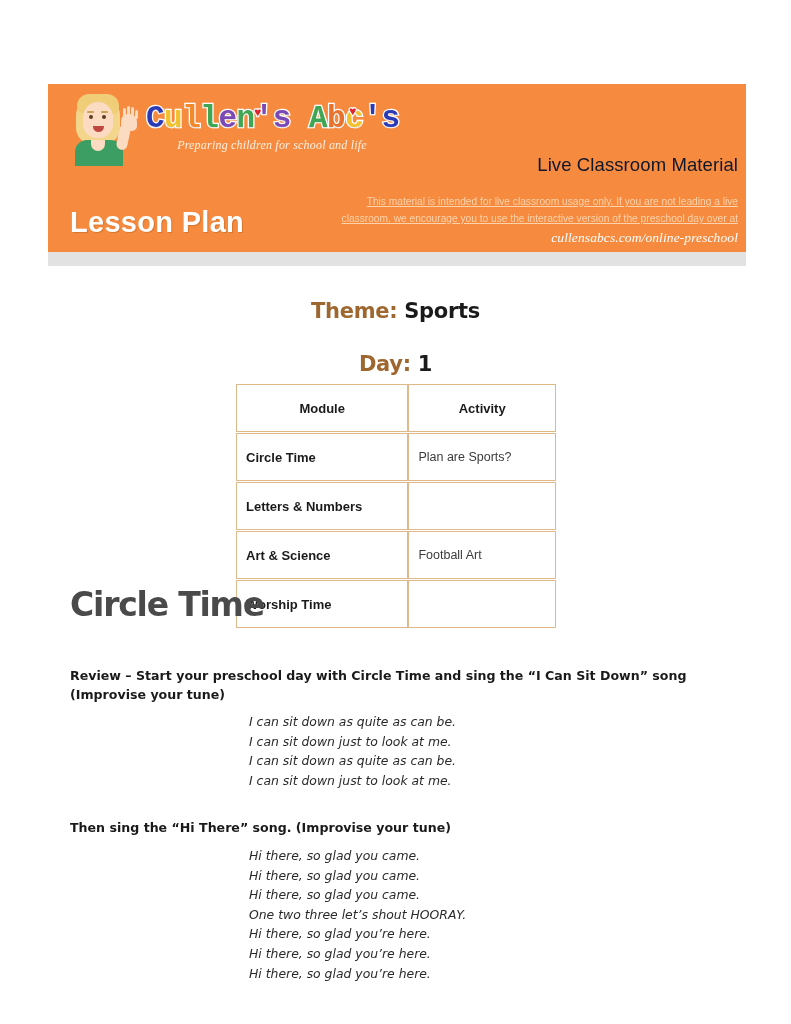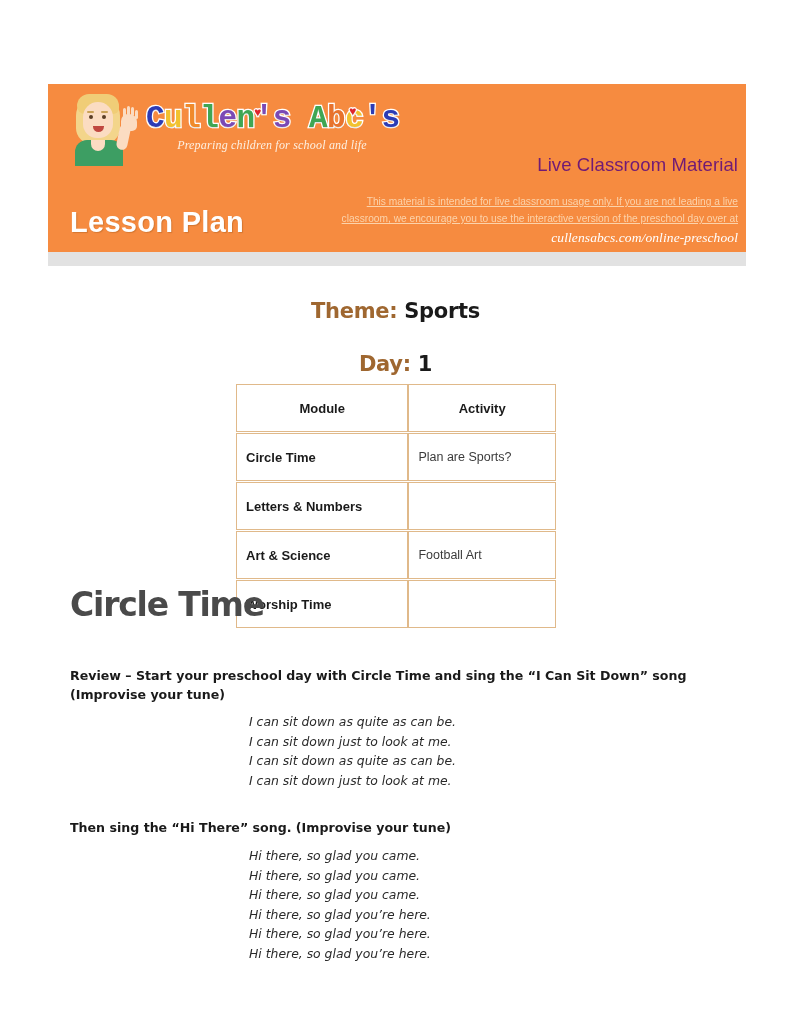--- a/index.html
+++ b/index.html
@@ -178,21 +178,21 @@
   
   .live-block {
     position: absolute;
     right: 8px;
     top: 69px;
     width: 400px;
     text-align: right;
   }
   .live-title {
     font-size: 18.5px;
-    color: #701a75;
+    color: #0f172a;
     letter-spacing: 0.1px;
     line-height: 24px;
   }
   .live-body {
     margin-top: 16px;
     font-size: 10.2px;
     line-height: 17px;
     color: #fcd3ab;
     text-decoration: underline;
   }
@@ -395,16 +395,17 @@
     <div>I can sit down as quite as can be.</div>
     <div>I can sit down just to look at me.</div>
   </div>
 
 <div class="para-bold p2">Then sing the “Hi There” song. (Improvise your tune)</div>
 
 <div class="lyrics l2" id="lyrics-hi-there">
     <div>Hi there, so glad you came.</div>
     <div>Hi there, so glad you came.</div>
     <div>Hi there, so glad you came.</div>
+    <div>One two three let’s shout HOORAY.</div>
     <div>Hi there, so glad you’re here.</div>
     <div>Hi there, so glad you’re here.</div>
     <div>Hi there, so glad you’re here.</div>
   </div>
 
 </body></html>

